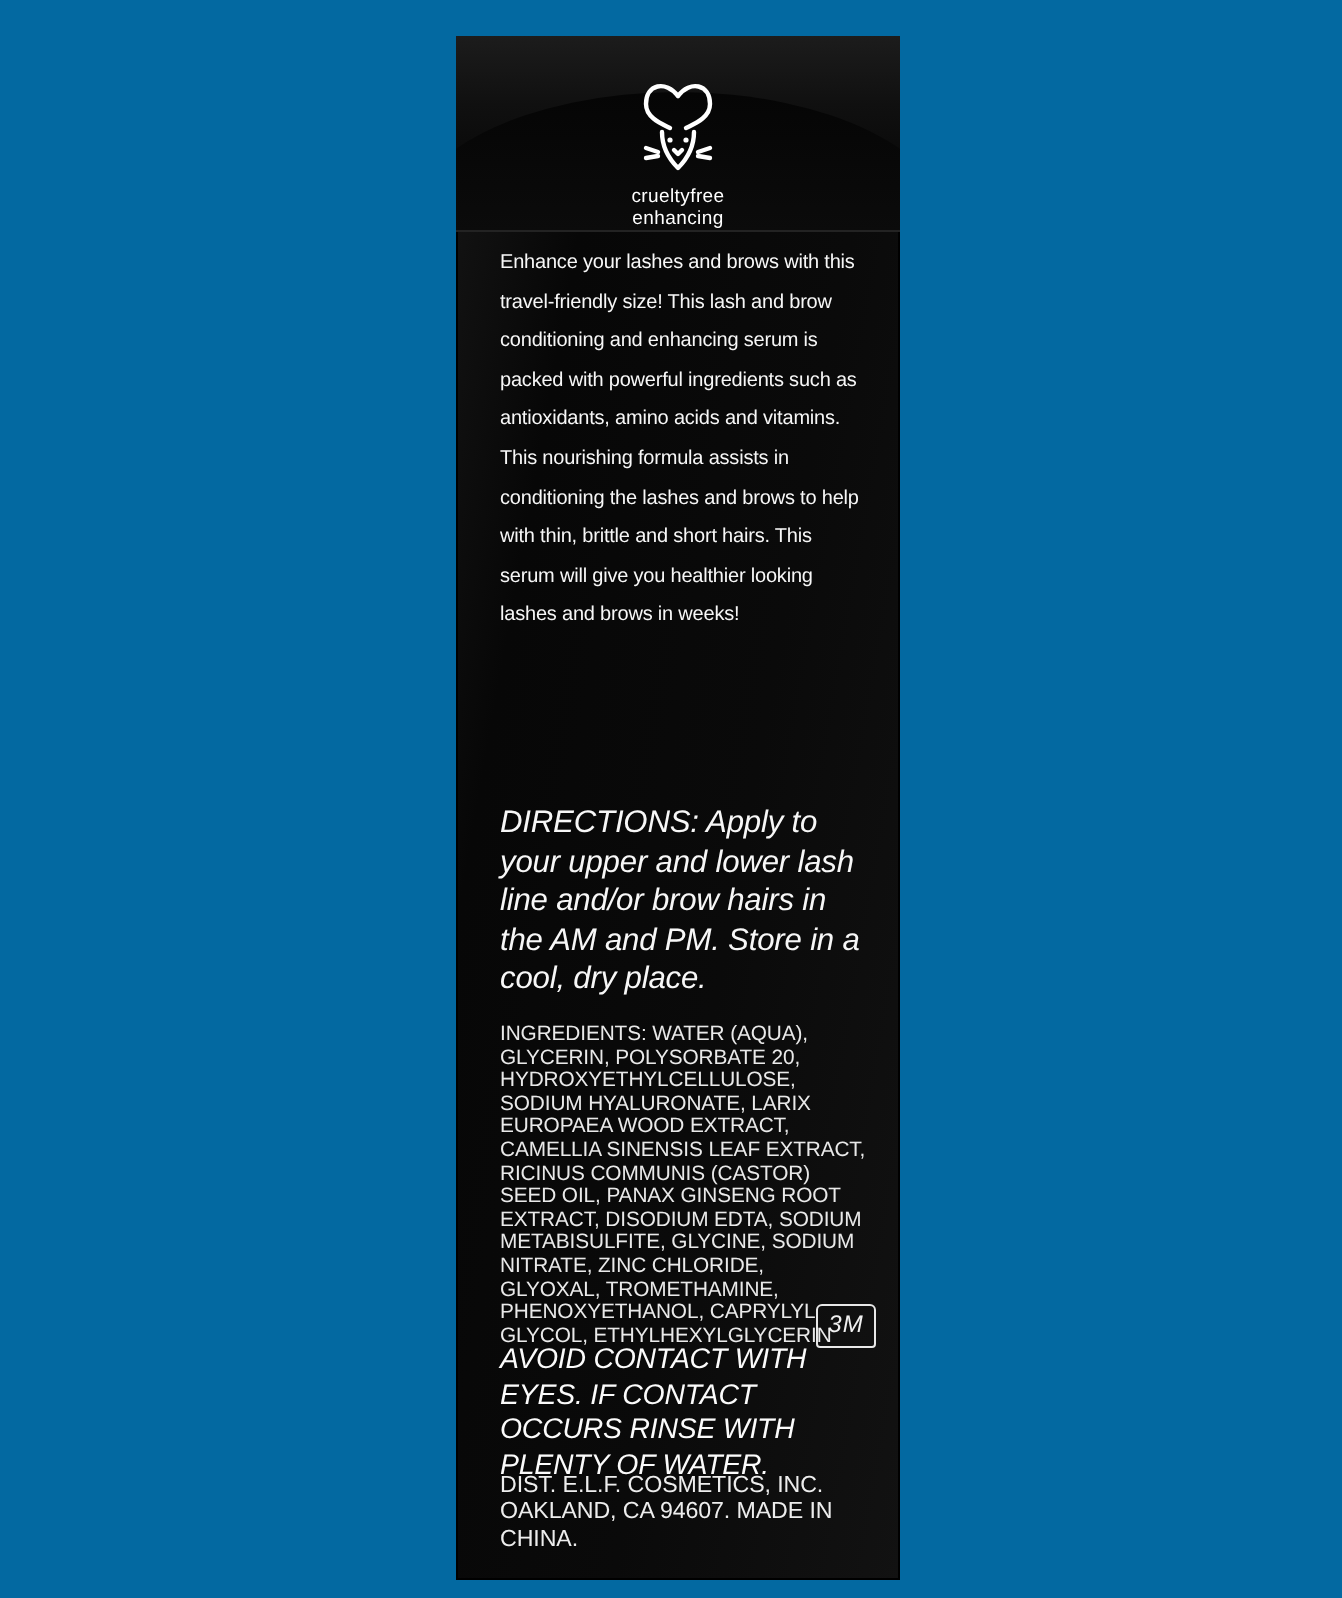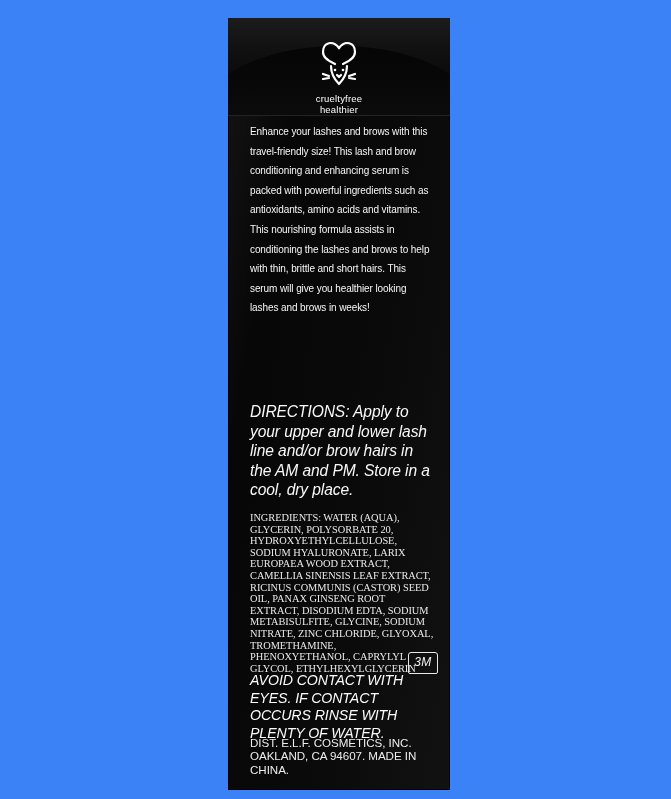--- a/index.html
+++ b/index.html
@@ -10,21 +10,21 @@
   body {
     width: 671px;
     height: 799px;
     font-family: "Liberation Sans", sans-serif;
     overflow: hidden;
   }
   #stage {
     position: relative;
     width: 671px;
     height: 799px;
-    background: #3b82f6;
+    background: #0369a1;
   }
   
   .box {
     position: absolute;
     left: 228px;
     top: 18px;
     width: 222px;
     height: 772px;
     background: #0b0b0b;
     background: linear-gradient(100deg, #151515 0%, #070707 22%, #0a0a0a 60%, #121212 100%);
@@ -106,21 +106,20 @@
   .ingredients {
     position: absolute;
     left: 22px;
     top: 494px;
     width: 184px;
     font-size: 10.4px;
     line-height: 11.6px;
     letter-spacing: -0.05px;
     color: #e9e9e9;
     text-transform: uppercase;
-    font-family: Liberation Serif, serif;
   }
   
   .pao {
     position: absolute;
     left: 180px;
     top: 634px;
     width: 28px;
     height: 20px;
     border: 1.5px solid #e8e8e8;
     border-radius: 3px 3px 2px 2px;
@@ -173,21 +172,21 @@
             <path d="M20 26 C20 34 24 40 28 44 C32 40 36 34 36 26"></path>
             <circle cx="24" cy="30" r="1.3" fill="#ffffff" stroke="none"></circle>
             <circle cx="32" cy="30" r="1.3" fill="#ffffff" stroke="none"></circle>
             <path d="M26 35 L28 37 L30 35"></path>
             <path d="M18 36 L12 34 M18 38 L12 39"></path>
             <path d="M38 36 L44 34 M38 38 L44 39"></path>
           </g>
         </svg>
         <div class="logo-text">
           <div>crueltyfree</div>
-          <div>healthier</div>
+          <div>enhancing</div>
         </div>
       </div>
 
       <div class="body-copy">Enhance your lashes and brows with this travel-friendly size! This lash and brow conditioning and enhancing serum is packed with powerful ingredients such as antioxidants, amino acids and vitamins. This nourishing formula assists in conditioning the lashes and brows to help with thin, brittle and short hairs. This serum will give you healthier looking lashes and brows in weeks!</div>
 
       <div class="directions">DIRECTIONS: Apply to your upper and lower lash line and/or brow hairs in the AM and PM. Store in a cool, dry place.</div>
 
       <div class="ingredients">INGREDIENTS: WATER (AQUA), GLYCERIN, POLYSORBATE 20, HYDROXYETHYLCELLULOSE, SODIUM HYALURONATE, LARIX EUROPAEA WOOD EXTRACT, CAMELLIA SINENSIS LEAF EXTRACT, RICINUS COMMUNIS (CASTOR) SEED OIL, PANAX GINSENG ROOT EXTRACT, DISODIUM EDTA, SODIUM METABISULFITE, GLYCINE, SODIUM NITRATE, ZINC CHLORIDE, GLYOXAL, TROMETHAMINE, PHENOXYETHANOL, CAPRYLYL GLYCOL, ETHYLHEXYLGLYCERIN</div>
 
       <div class="pao">3M</div>

